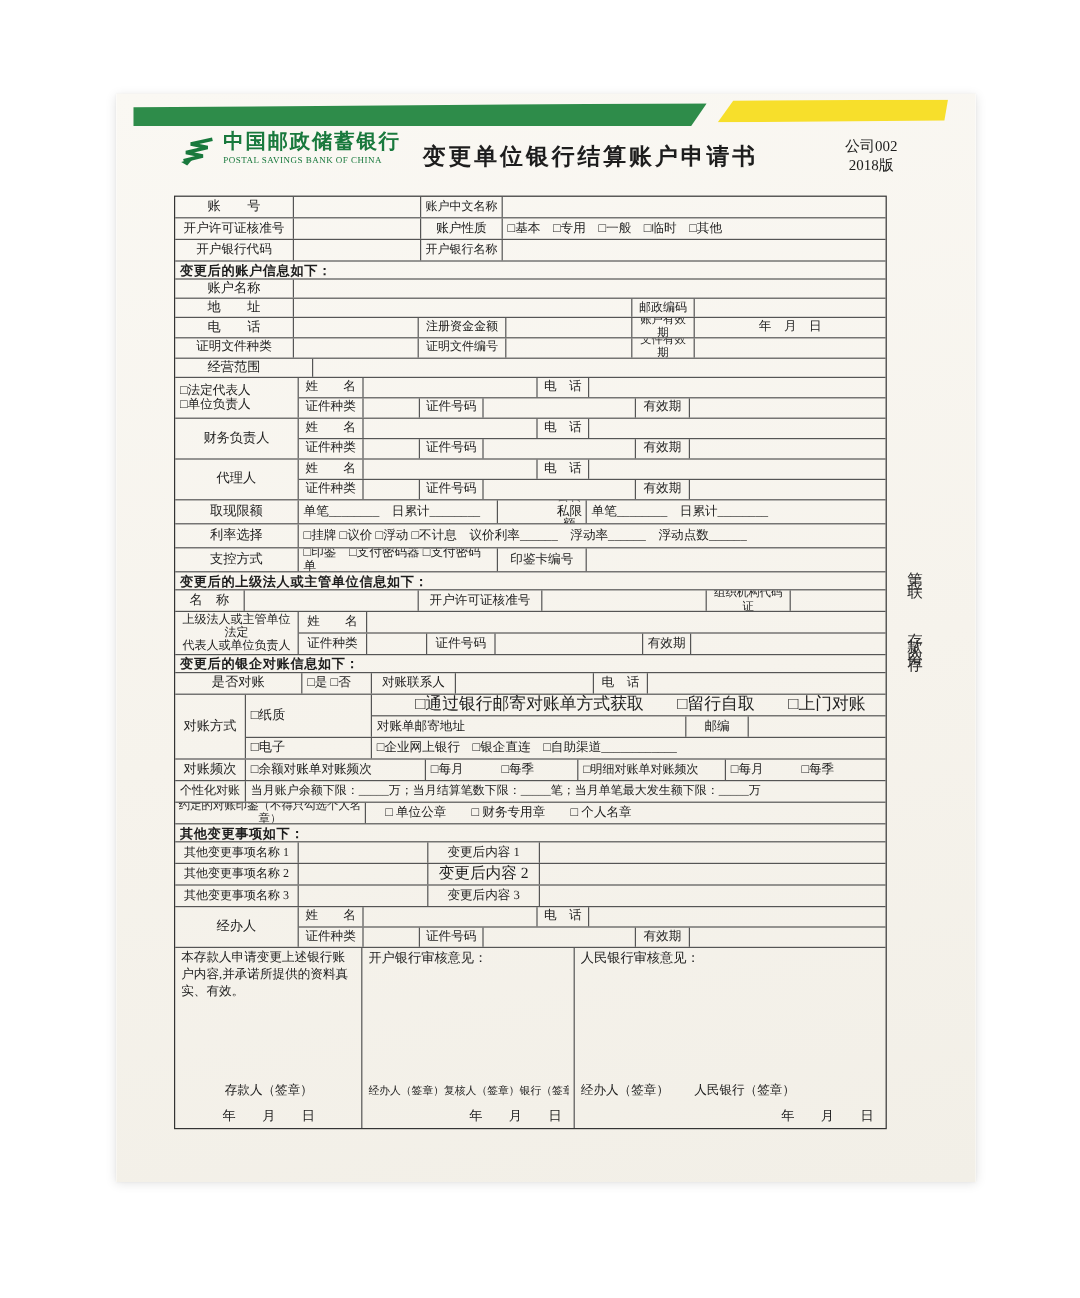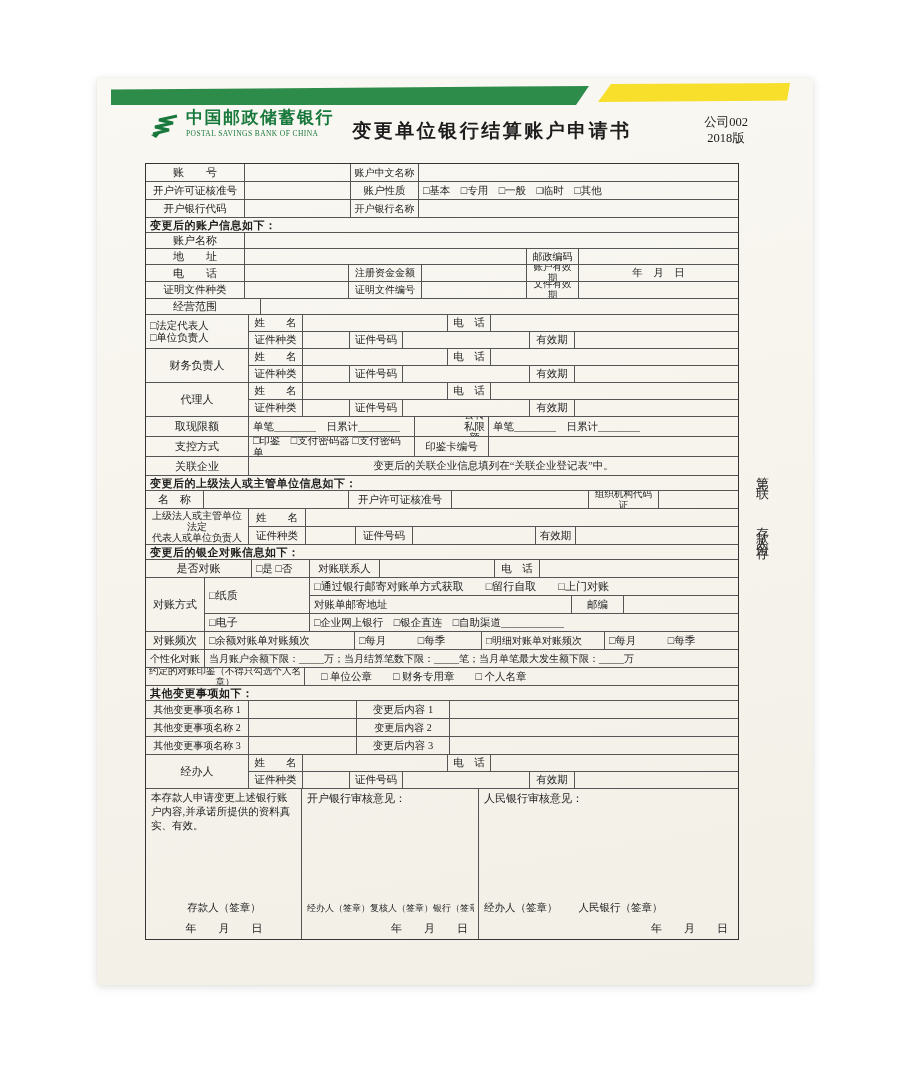--- a/index.html
+++ b/index.html
@@ -177,28 +177,28 @@
           </div>
         </div>
       </div>
       <div class="r" style="height: 19px;">
         <div class="c label" style="flex: 0 0 102px; width: 102px;">取现限额</div>
         <div class="c fill" style="flex: 0 0 166px; width: 166px; font-size: 10.5px;">单笔________　日累计________</div>
         <div class="c label" style="flex: 0 0 74px; width: 74px; font-size: 10.5px; padding-left: 48px;">公转私限额</div>
         <div class="c fill" style="flex: 1 1 0px; font-size: 10.5px;">单笔________　日累计________</div>
       </div>
       <div class="r" style="height: 19px;">
+        <div class="c label" style="flex: 0 0 102px; width: 102px;">利率选择</div>
+        <div class="c opts" style="flex: 1 1 0px; font-size: 10.5px;">□挂牌 □议价 □浮动 □不计息　议价利率______　浮动率______　浮动点数______</div>
+      </div>
+      <div class="r" style="height: 19px;">
         <div class="c label" style="flex: 0 0 102px; width: 102px;">支控方式</div>
         <div class="c opts" style="flex: 0 0 166px; width: 166px; font-size: 10.5px;">□印鉴　□支付密码器 □支付密码单</div>
         <div class="c label" style="flex: 0 0 74px; width: 74px; font-size: 10.5px;">印鉴卡编号</div>
         <div class="c input" style="flex: 1 1 0px;"></div>
-      </div>
-      <div class="r" style="height: 18px;">
-        <div class="c label" style="flex: 0 0 102px; width: 102px;">关联企业</div>
-        <div class="c note" style="flex: 1 1 0px; font-size: 10.5px;">变更后的关联企业信息填列在“关联企业登记表”中。</div>
       </div>
       <div class="sec" style="height: 14px;">变更后的上级法人或主管单位信息如下：</div>
       <div class="r" style="height: 17px;">
         <div class="c label" style="flex: 0 0 57px; width: 57px;">名　称</div>
         <div class="c input" style="flex: 0 0 145px; width: 145px;"></div>
         <div class="c label" style="flex: 0 0 103px; width: 103px; font-size: 10.5px;">开户许可证核准号</div>
         <div class="c input" style="flex: 0 0 137px; width: 137px;"></div>
         <div class="c label" style="flex: 0 0 70px; width: 70px; font-size: 9.5px;">组织机构代码证</div>
         <div class="c input" style="flex: 1 1 0px;"></div>
       </div>
@@ -229,21 +229,21 @@
         <div class="c label" style="flex: 0 0 45px; width: 45px; font-size: 10.5px;">电　话</div>
         <div class="c input" style="flex: 1 1 0px;"></div>
       </div>
       <div class="r">
         <div class="c label" style="flex: 0 0 58px; width: 58px;">对账方式</div>
         <div class="vcol">
           <div class="r">
             <div class="c opts" style="flex: 0 0 104px; width: 104px;">□纸质</div>
             <div class="vcol">
               <div class="r" style="height: 17px;">
-                <div class="c opts" style="flex: 1 1 0px; font-size: 11px;">□通过银行邮寄对账单方式获取　　□留行自取　　□上门对账</div>
+                <div class="c opts" style="flex: 1 1 0px; font-size: 14px; margin-left: 32px;">□通过银行邮寄对账单方式获取　　□留行自取　　□上门对账</div>
               </div>
               <div class="r" style="height: 17px;">
                 <div class="c fill" style="flex: 1 1 0px; font-size: 10.5px;">对账单邮寄地址</div>
                 <div class="c label" style="flex: 0 0 52px; width: 52px; font-size: 10.5px;">邮编</div>
                 <div class="c input" style="flex: 0 0 115px; width: 115px;"></div>
               </div>
             </div>
           </div>
           <div class="r" style="height: 17px;">
             <div class="c opts" style="flex: 0 0 104px; width: 104px;">□电子</div>
@@ -269,21 +269,21 @@
       <div class="sec" style="height: 14px;">其他变更事项如下：</div>
       <div class="r" style="height: 17px;">
         <div class="c label" style="flex: 0 0 102px; width: 102px; font-size: 10px;">其他变更事项名称 1</div>
         <div class="c input" style="flex: 0 0 108px; width: 108px;"></div>
         <div class="c label" style="flex: 0 0 93px; width: 93px; font-size: 10.5px;">变更后内容 1</div>
         <div class="c input" style="flex: 1 1 0px;"></div>
       </div>
       <div class="r" style="height: 17px;">
         <div class="c label" style="flex: 0 0 102px; width: 102px; font-size: 10px;">其他变更事项名称 2</div>
         <div class="c input" style="flex: 0 0 108px; width: 108px;"></div>
-        <div class="c label" style="flex: 0 0 93px; width: 93px; font-size: 10px;">变更后内容 2</div>
+        <div class="c label" style="flex: 0 0 93px; width: 93px; font-size: 13px;">变更后内容 2</div>
         <div class="c input" style="flex: 1 1 0px;"></div>
       </div>
       <div class="r" style="height: 17px;">
         <div class="c label" style="flex: 0 0 102px; width: 102px; font-size: 10px;">其他变更事项名称 3</div>
         <div class="c input" style="flex: 0 0 108px; width: 108px;"></div>
         <div class="c label" style="flex: 0 0 93px; width: 93px; font-size: 10.5px;">变更后内容 3</div>
         <div class="c input" style="flex: 1 1 0px;"></div>
       </div>
       <div class="r">
         <div class="c label" style="flex: 0 0 102px; width: 102px;">经办人</div>

